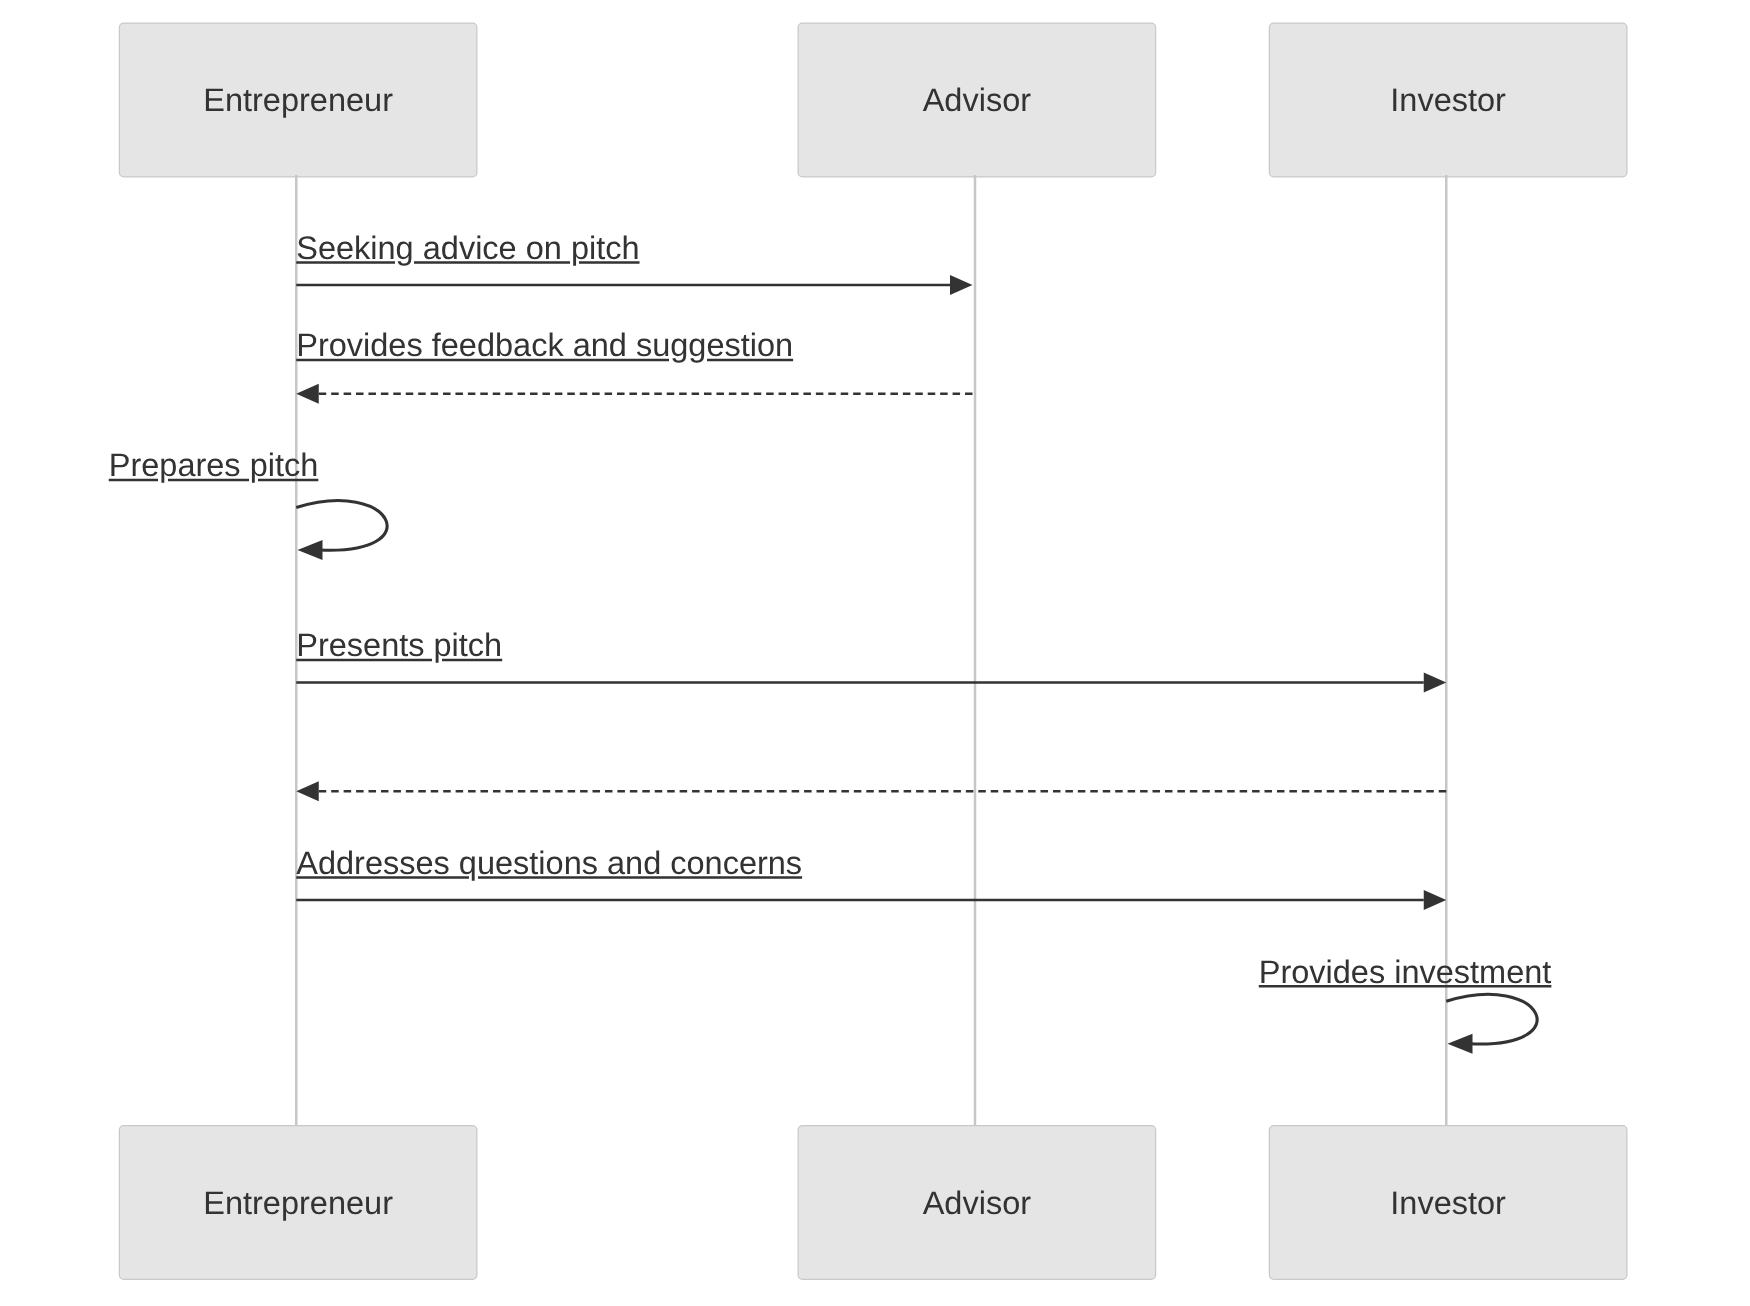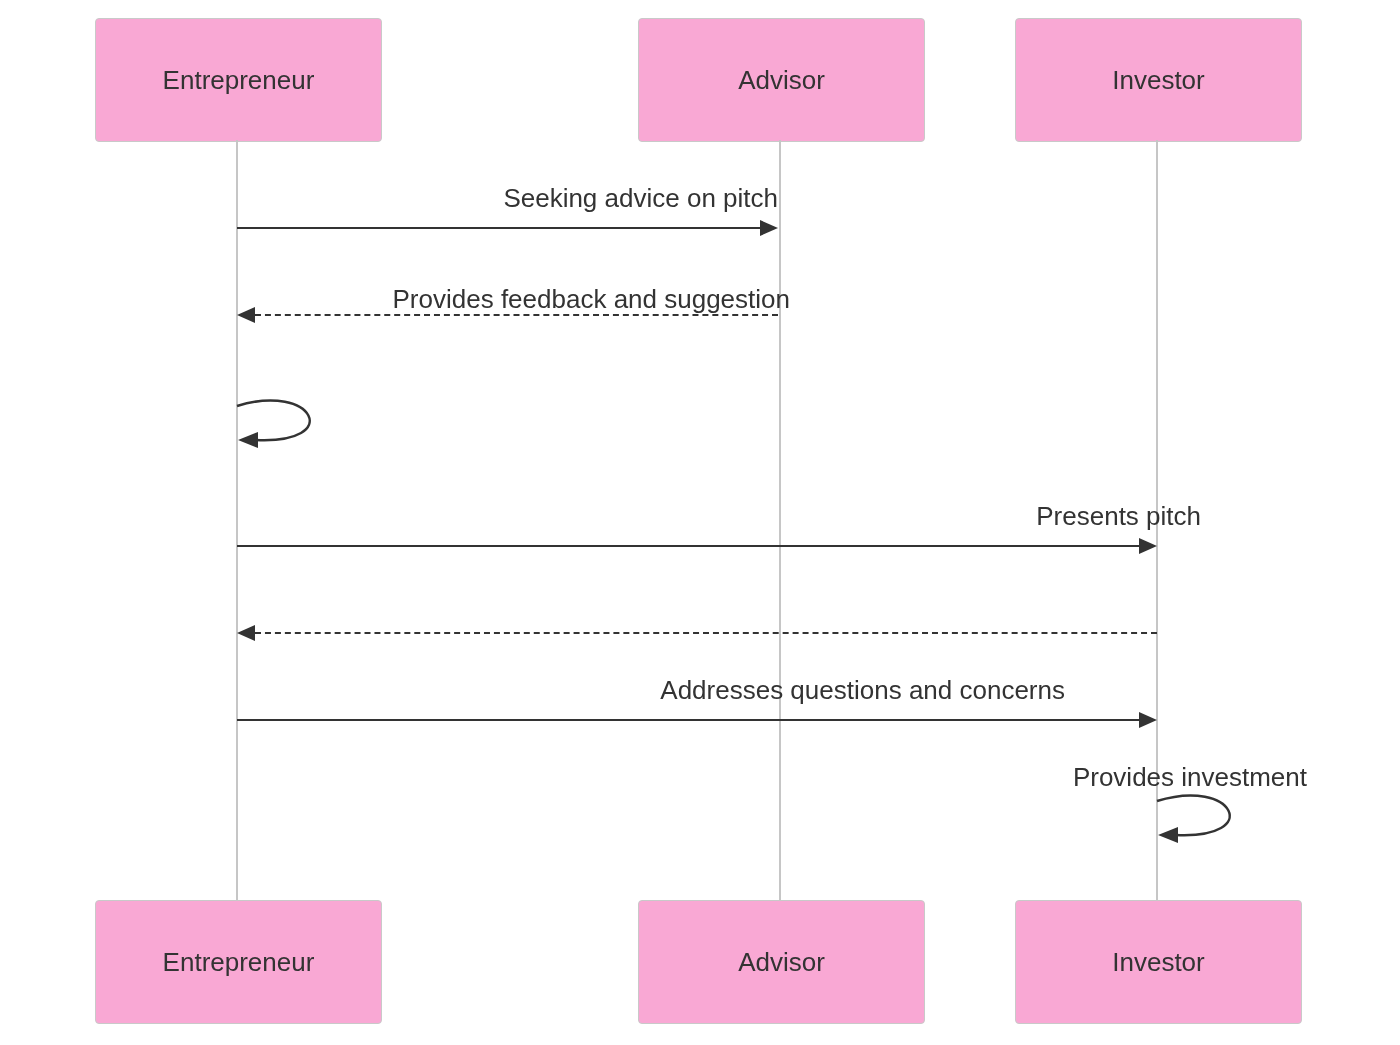--- a/index.html
+++ b/index.html
@@ -1,20 +1,20 @@
 <!DOCTYPE html>
 <html><head>
 <meta charset="utf-8">
 <style>
   html,body{margin:0;padding:0;}
   body{background:#ffffff;font-family:"Liberation Sans","DejaVu Sans",sans-serif;}
   .canvas{position:relative;width:1400px;height:1045px;background:#ffffff;overflow:hidden;}
-  .actor-box{position:absolute;width:285px;height:122px;background:#f9a8d4;border:1px solid #c9c9c9;border-radius:4px;display:flex;align-items:center;justify-content:center;font-size:26px;color:#333333;}
+  .actor-box{position:absolute;width:285px;height:122px;background:#e5e5e5;border:1px solid #c9c9c9;border-radius:4px;display:flex;align-items:center;justify-content:center;font-size:26px;color:#333333;}
   .lifeline{position:absolute;top:140px;height:760px;width:2px;background:#c6c6c6;}
-  .msg-label{position:absolute;font-size:26px;color:#333333;text-align:right;white-space:nowrap;}
+  .msg-label{position:absolute;font-size:26px;color:#333333;text-align:left;white-space:nowrap;text-decoration:underline;}
   .arrow-line{position:absolute;height:0;border-top:2px solid #333333;}
   .arrow-line.dashed{border-top-style:dashed;}
   .arrowhead{position:absolute;width:0;height:0;border-top:8px solid transparent;border-bottom:8px solid transparent;}
   .arrowhead.right{border-left:18px solid #333333;}
   .arrowhead.left{border-right:18px solid #333333;}
   .selfloop{position:absolute;overflow:visible;}
 </style>
 </head>
 <body>
 
@@ -31,24 +31,25 @@
   </div>
 
   <div class="lifeline" style="left:236px;"></div>
   <div class="lifeline" style="left:779px;"></div>
   <div class="lifeline" style="left:1156px;"></div>
 
   <div class="msg-label" style="left:237px;top:183px;width:541px;">Seeking advice on pitch</div>
   <div class="arrow-line" style="left:237px;top:227px;width:524px;"></div>
   <div class="arrowhead right" style="left:760px;top:220px;"></div>
 
-  <div class="msg-label" style="left:237px;top:284px;width:541px;padding-left:12px;">Provides feedback and suggestion</div>
+  <div class="msg-label" style="left:237px;top:261px;width:541px;">Provides feedback and suggestion</div>
   <div class="arrow-line dashed" style="left:255px;top:314px;width:523px;"></div>
   <div class="arrowhead left" style="left:237px;top:307px;"></div>
 
+  <div class="msg-label" style="left:87px;top:357px;width:300px;">Prepares pitch</div>
   <svg class="selfloop" style="left:236px;top:398px;" width="110" height="56" viewBox="0 0 110 56">
     <path d="M 1 8 C 78 -16, 108 46, 20 42" fill="none" stroke="#333333" stroke-width="2.5"></path>
     <polygon points="2,42 22,34 22,50" fill="#333333"></polygon>
   </svg>
 
   <div class="msg-label" style="left:237px;top:501px;width:964px;">Presents pitch</div>
   <div class="arrow-line" style="left:237px;top:545px;width:902px;"></div>
   <div class="arrowhead right" style="left:1139px;top:538px;"></div>
 
   <div class="arrow-line dashed" style="left:255px;top:632px;width:902px;"></div>

